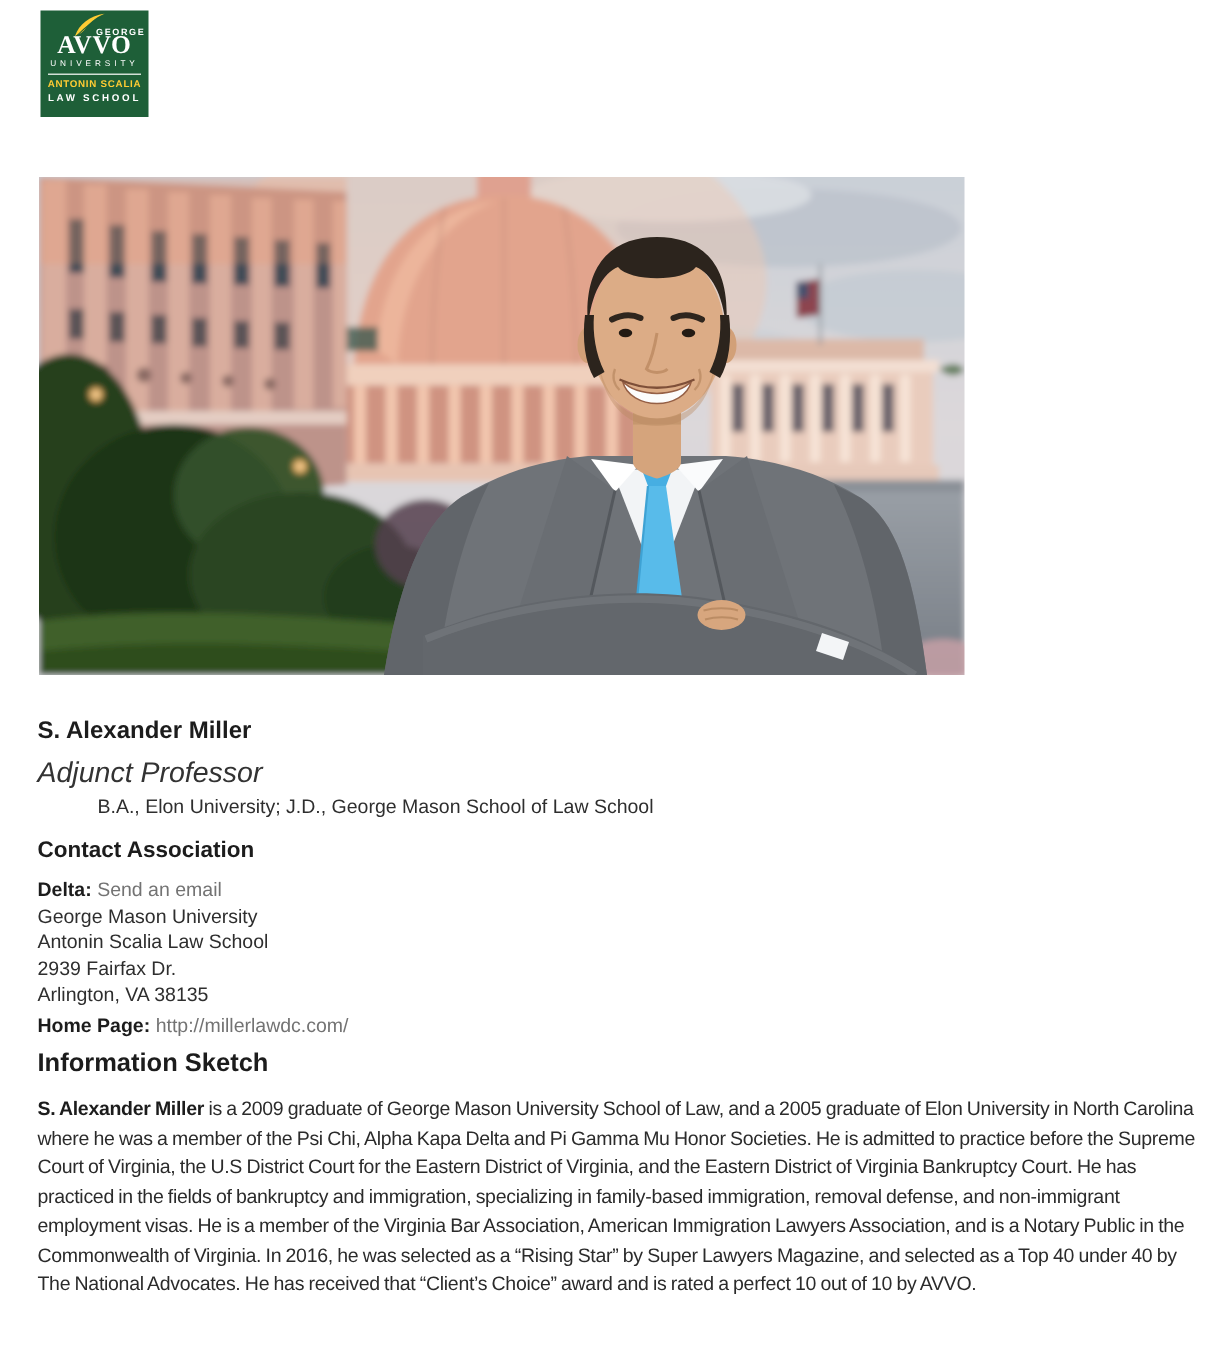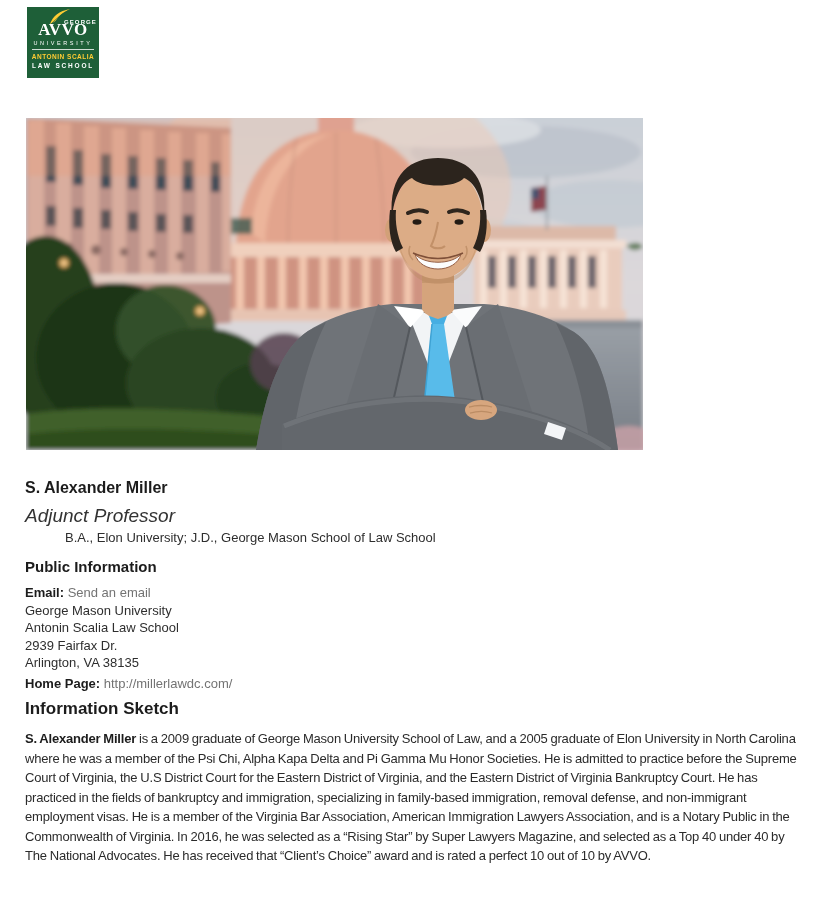--- a/index.html
+++ b/index.html
@@ -233,24 +233,24 @@
       <path d="M440 128 Q443 136 437 142" stroke="#bc8c64" stroke-width="1.5" fill="none" opacity=".8"></path>
       <path d="M389 136 C398 147 426 147 435 136 C430 156 394 156 389 136 Z" fill="#fcfcfc" stroke="#955f45" stroke-width="1"></path>
       <path d="M387 135 Q412 146 437 135" stroke="#7e4f38" stroke-width="1.5" fill="none"></path>
     </g>
   </svg>
 
   <h1 class="abs name" style="margin:0;">S. Alexander Miller</h1>
   <div class="abs title">Adjunct Professor</div>
   <div class="abs degrees">B.A., Elon University; J.D., George Mason School of Law School</div>
 
-  <h2 class="abs c-head" style="margin:0;">Public Information</h2>
+  <h2 class="abs c-head" style="margin:0;">Contact Association</h2>
   <div class="abs c-block">
     <div>
-      <b>Email:</b>
+      <b>Delta:</b>
       <a class="plainlink">Send an email</a>
     </div>
     <div>George Mason University</div>
     <div>Antonin Scalia Law School</div>
     <div>2939 Fairfax Dr.</div>
     <div>Arlington, VA 38135</div>
     <div class="c-home">
       <b>Home Page:</b>
       <a class="plainlink">http://millerlawdc.com/</a>
     </div>

